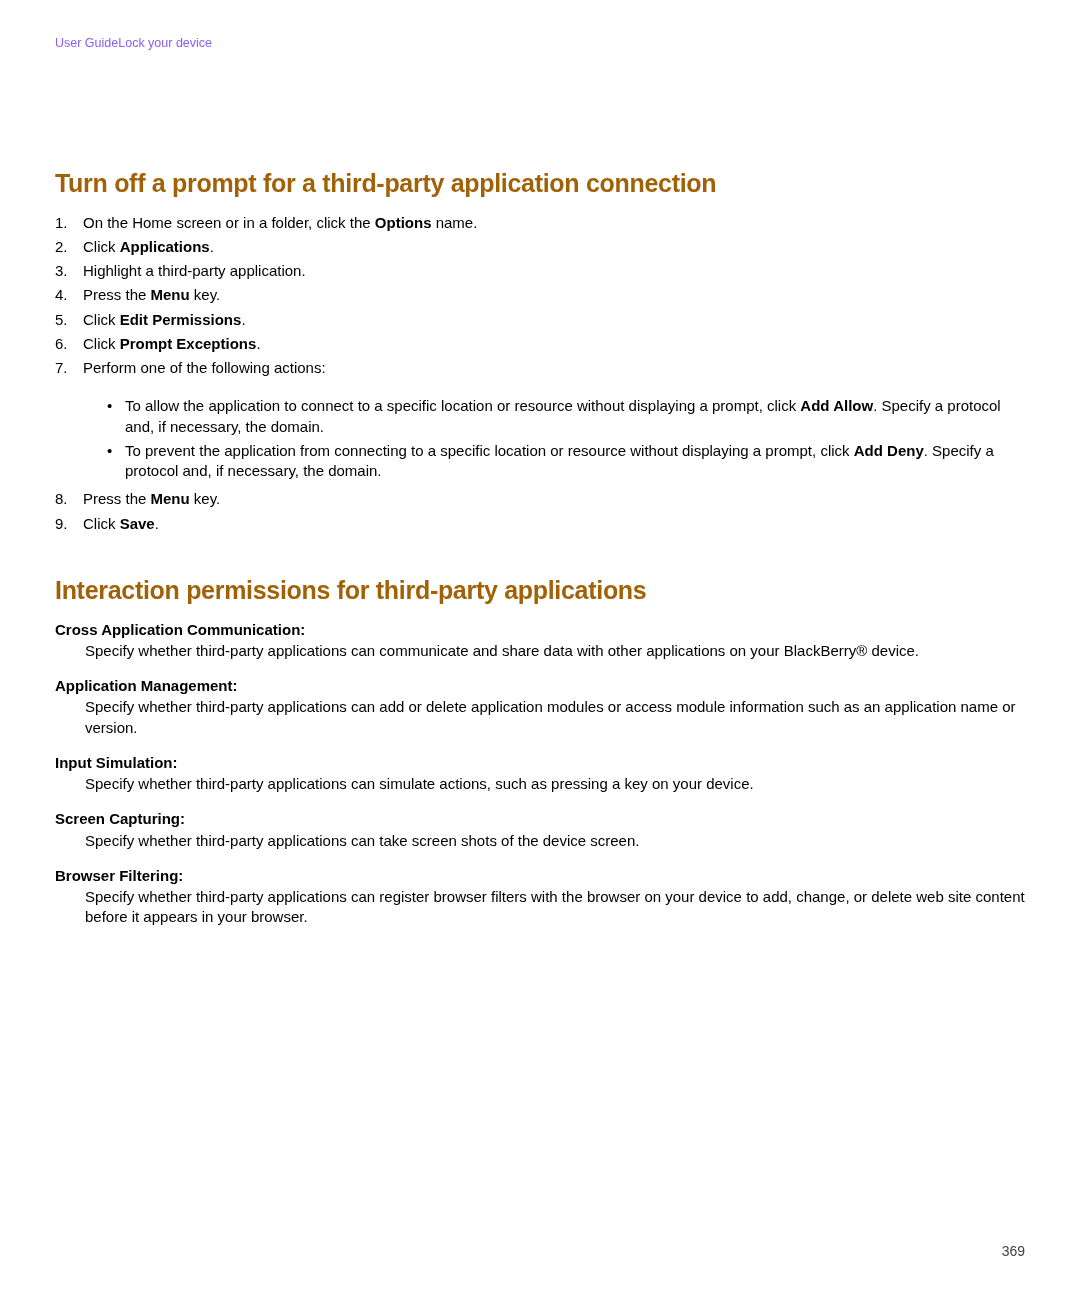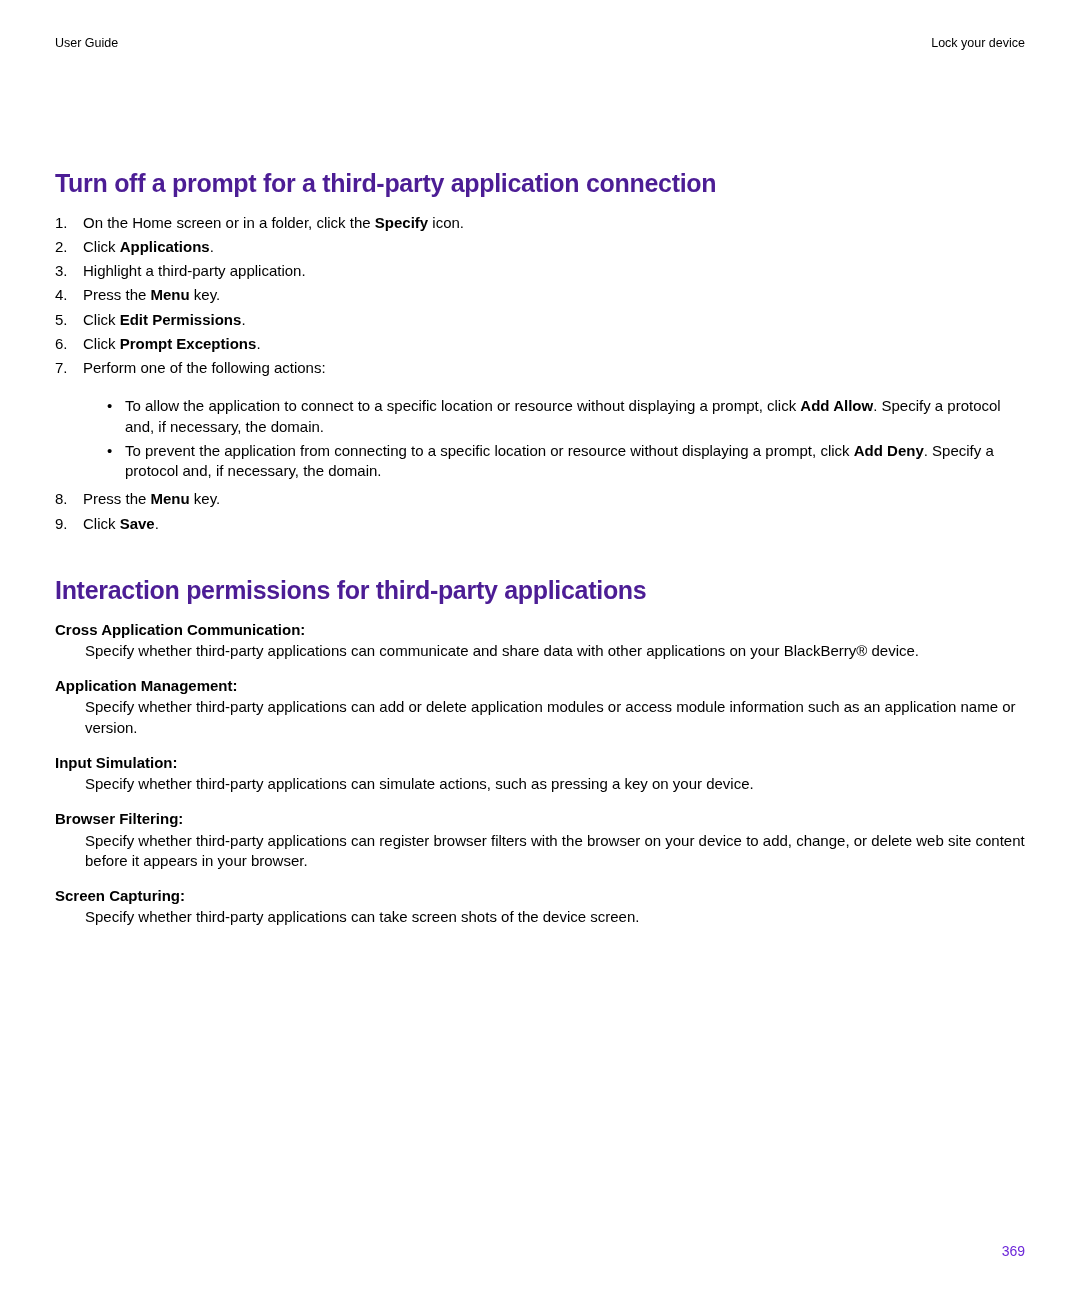--- a/index.html
+++ b/index.html
@@ -9,31 +9,31 @@
     color: #000;
     width: 1080px;
     height: 1296px;
     position: relative;
     padding: 35px 55px 40px 55px;
     font-size: 15px;
     line-height: 1.35;
   }
   .header {
     display: flex;
-    justify-content: space-between;
+    justify-content: flex-start;
     font-size: 12.5px;
-    color: #000000;
+    color: #8b5cf6;
     margin-bottom: 115px;
   }
   h1 {
     font-size: 25px;
     font-weight: 700;
     margin-bottom: 12px;
     letter-spacing: -0.3px;
-    color: #4c1d95;
+    color: #a16207;
   }
   ol.main-list {
     list-style: none;
     margin-bottom: 40px;
   }
   ol.main-list > li {
     display: flex;
     align-items: flex-start;
     margin-bottom: 4px;
   }
@@ -73,38 +73,38 @@
   }
   .def-desc {
     padding-left: 30px;
     margin-top: 1px;
   }
   .page-num {
     position: absolute;
     bottom: 35px;
     right: 55px;
     font-size: 14px;
-    color: #6d28d9;
+    color: #404040;
   }
 </style>
 </head>
 <body>
 
 <div class="header">
   <span>User Guide</span>
   <span>Lock your device</span>
 </div>
 
 <h1>Turn off a prompt for a third-party application connection</h1>
 
 <ol class="main-list" id="steps-list">
     <li>
       <span class="num">1.</span>
       <div class="content">
-        <div><span>On the Home screen or in a folder, click the </span><span class="bold">Specify</span><span> icon.</span></div>
+        <div><span>On the Home screen or in a folder, click the </span><span class="bold">Options</span><span> name.</span></div>
       </div>
     </li>
     <li>
       <span class="num">2.</span>
       <div class="content">
         <div><span>Click </span><span class="bold">Applications</span><span>.</span></div>
       </div>
     </li>
     <li>
       <span class="num">3.</span>
@@ -165,22 +165,22 @@
       <div class="def-term">Application Management:</div>
       <div class="def-desc">Specify whether third-party applications can add or delete application modules or access module information such as an application name or version.</div>
     </div>
     <div class="def-block">
     </div>
     <div class="def-block">
       <div class="def-term">Input Simulation:</div>
       <div class="def-desc">Specify whether third-party applications can simulate actions, such as pressing a key on your device.</div>
     </div>
     <div class="def-block">
+      <div class="def-term">Screen Capturing:</div>
+      <div class="def-desc">Specify whether third-party applications can take screen shots of the device screen.</div>
+    </div>
+    <div class="def-block">
       <div class="def-term">Browser Filtering:</div>
       <div class="def-desc">Specify whether third-party applications can register browser filters with the browser on your device to add, change, or delete web site content before it appears in your browser.</div>
-    </div>
-    <div class="def-block">
-      <div class="def-term">Screen Capturing:</div>
-      <div class="def-desc">Specify whether third-party applications can take screen shots of the device screen.</div>
     </div>
   </div>
 
 <div class="page-num">369</div>
 
 </body></html>

